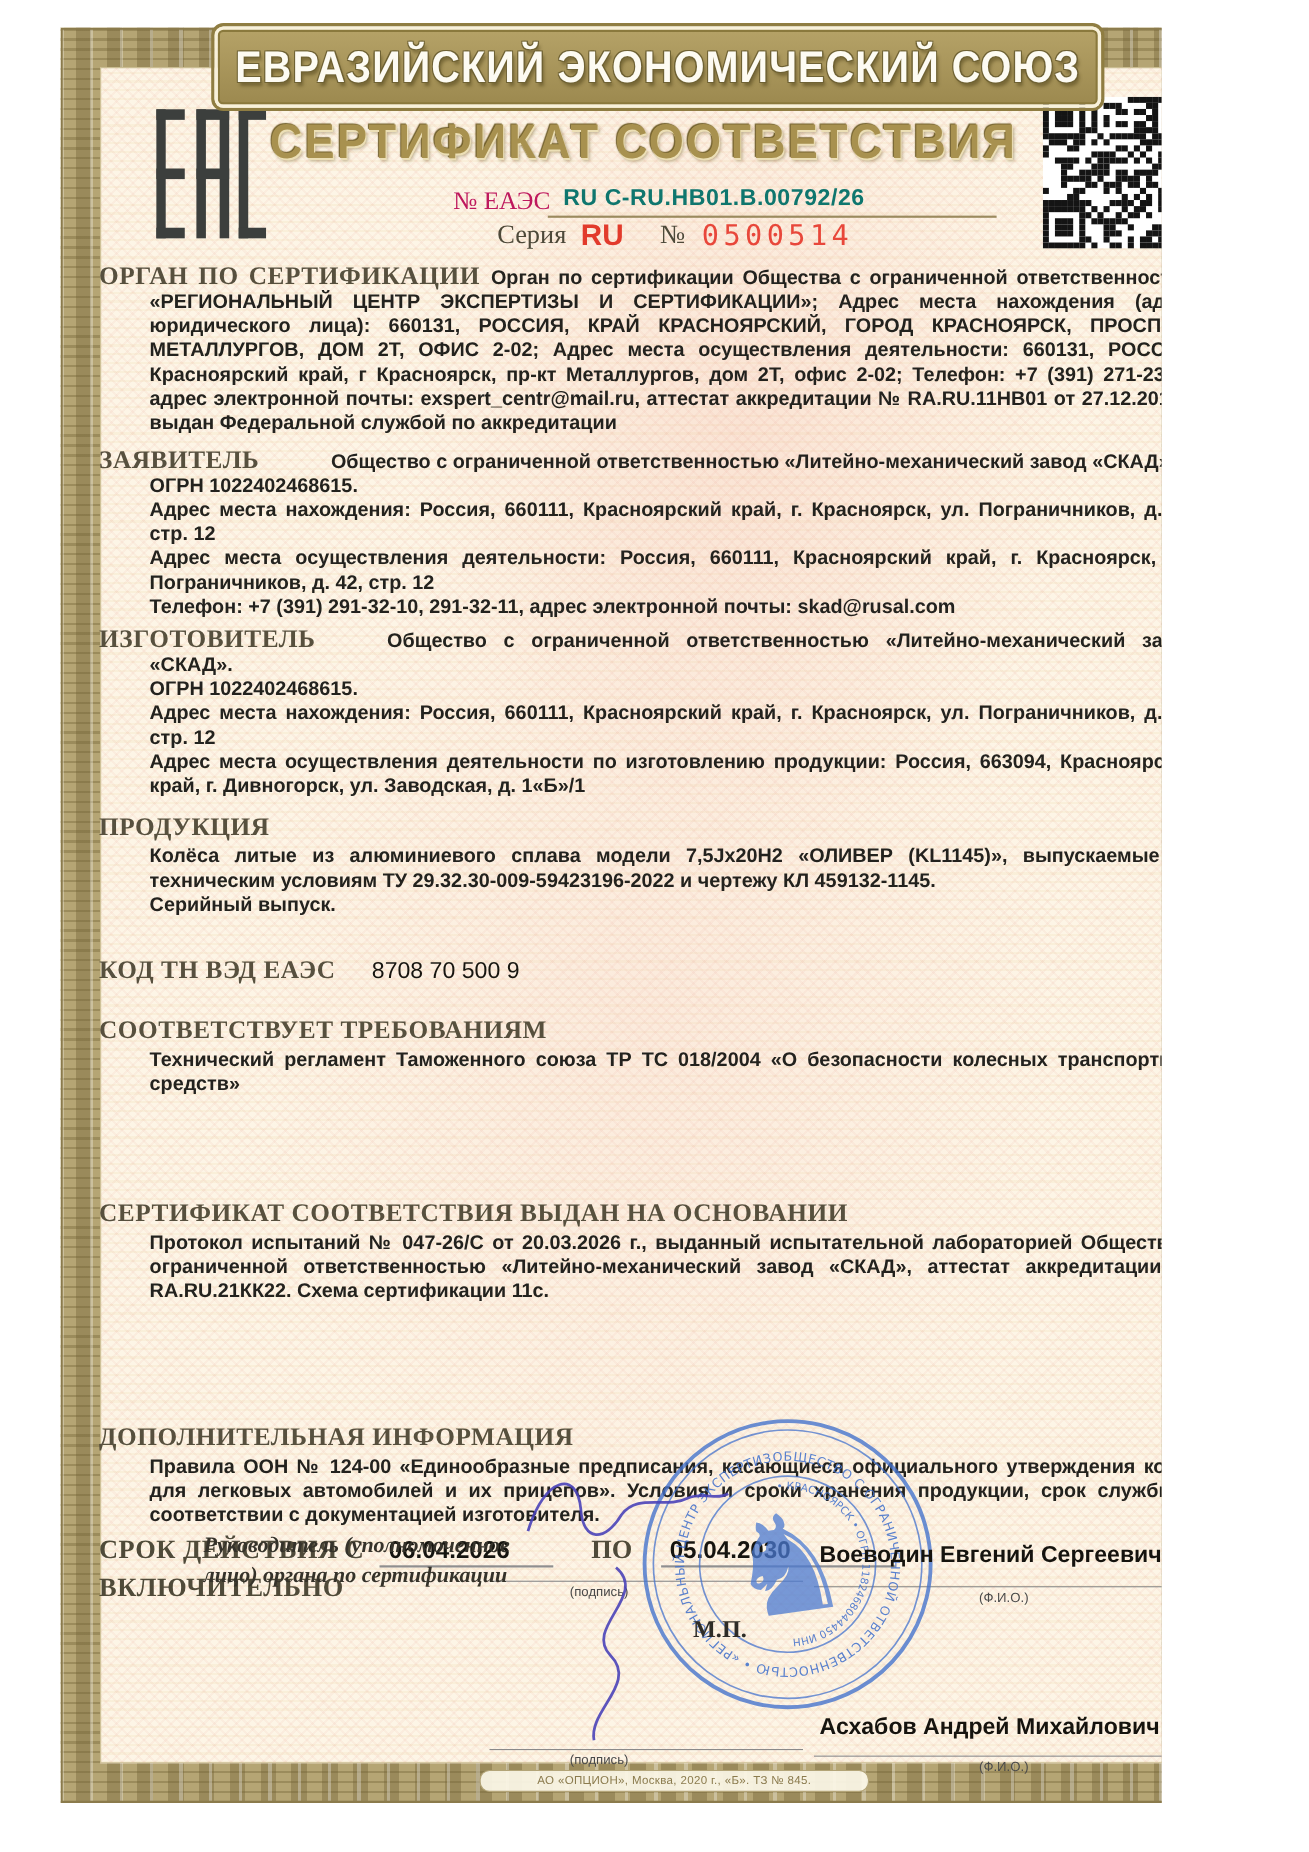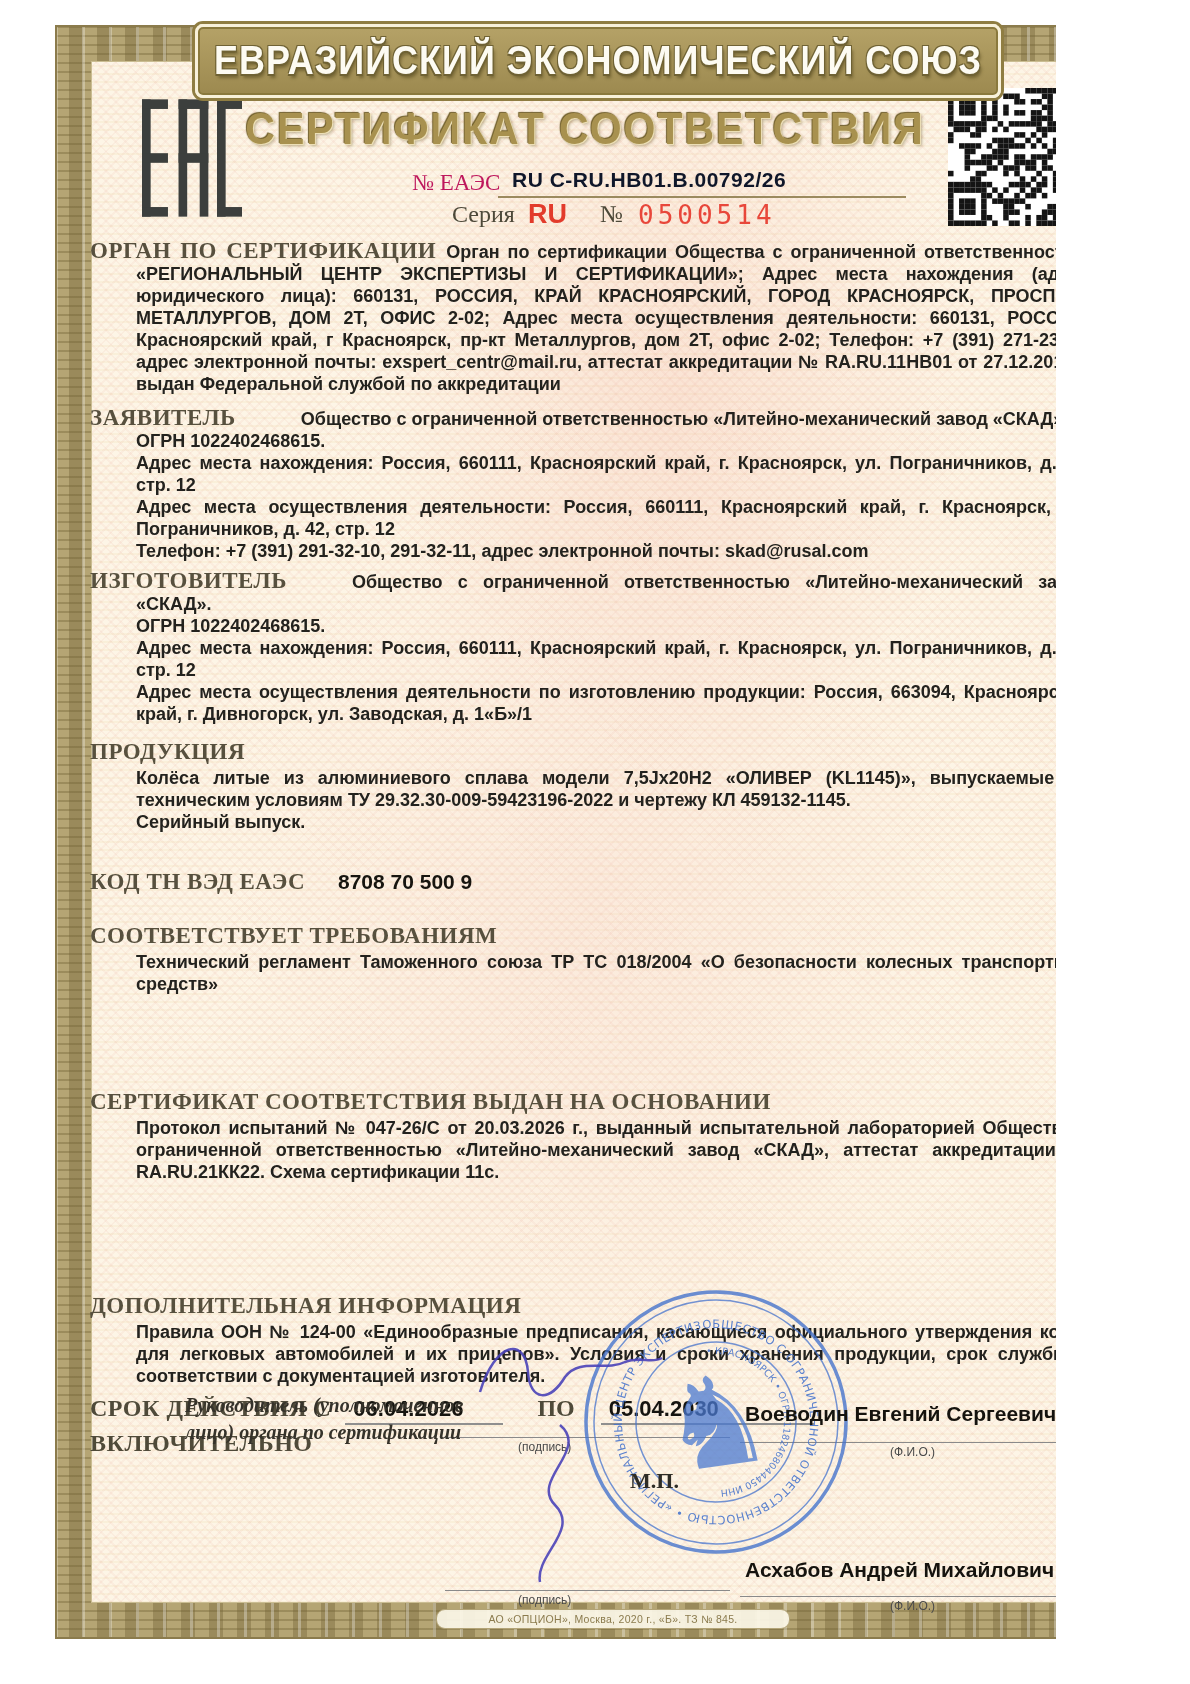--- a/index.html
+++ b/index.html
@@ -30,42 +30,42 @@
     text-shadow:1px 1px 0 #6f6234,-1px -1px 0 #6f6234,1px -1px 0 #6f6234,-1px 1px 0 #6f6234,2px 3px 3px rgba(60,48,10,.45);
     transform:scaleY(1.12);white-space:nowrap;}
   .eac-logo{position:absolute;left:142px;top:98px;z-index:4;}
   .cert-title{position:absolute;left:235px;top:106px;width:700px;text-align:center;z-index:4;
     font-size:41px;font-weight:800;letter-spacing:2px;color:#a8914f;white-space:nowrap;
     text-shadow:1px 1px 0 #ecdfb6,-1px -1px 1px #6e5c28,2px 2px 3px rgba(110,92,40,.45);
     transform:scaleY(1.08);}
   .regline-label{position:absolute;left:412px;top:170px;font-family:"Liberation Serif",serif;
     font-size:23px;color:#be185d;z-index:4;}
   .regline-value{position:absolute;left:512px;top:168px;font-size:21px;font-weight:800;
-    color:#0f172a;letter-spacing:.5px;z-index:4;}
+    color:#0f766e;letter-spacing:.5px;z-index:4;}
   .rule{position:absolute;background:#9b8a5e;height:2px;z-index:3;}
   .series-label,.series-no{position:absolute;font-family:"Liberation Serif",serif;
     font-size:24px;color:#4d4939;z-index:4;}
   .series-code{position:absolute;left:528px;top:199px;font-size:27px;font-weight:800;
     color:#e23b2b;z-index:4;}
   .series-num{position:absolute;left:638px;top:200px;font-family:"DejaVu Sans Mono",monospace;
     font-size:26px;color:#e8473a;letter-spacing:4px;z-index:4;}
   .qr{position:absolute;left:948px;top:88px;z-index:4;}
   
   .content{position:absolute;left:90px;top:240px;width:1000px;z-index:2;}
   .slabel{font-family:"Liberation Serif",serif;font-weight:700;font-size:23px;color:#57503e;
     letter-spacing:.5px;margin-right:10px;}
   .para{margin:0;line-height:22px;text-align:justify;font-size:18px;font-weight:700;color:#23221e;}
   .hang{padding-left:46px;text-indent:-46px;}
   .bodyline{margin-left:46px;line-height:22px;text-align:justify;font-size:18px;font-weight:700;color:#23221e;}
   .gap{display:inline-block;width:55px;}
   .labelline{font-family:"Liberation Serif",serif;font-weight:700;font-size:23px;color:#57503e;
     letter-spacing:.5px;line-height:30px;}
   .tnved-row{line-height:30px;}
   .tnved-row .slabel{display:inline-block;width:248px;margin:0;}
-  .tnved-val{font-size:21px;font-weight:700;color:#17150f;}
+  .tnved-val{font-size:21px;font-weight:400;color:#17150f;}
   .mb12{margin-bottom:12px}.mb8{margin-bottom:8px}.mb34{margin-bottom:34px}
   .mb22{margin-bottom:22px}.mb92{margin-bottom:92px}.mb108{margin-bottom:108px}
   .mb4{margin-bottom:4px}
   .validity{margin-top:8px;white-space:nowrap;}
   .vlabel{font-family:"Liberation Serif",serif;font-weight:700;font-size:24px;color:#4f4a39;letter-spacing:.5px;}
   .vdate{font-size:22px;font-weight:800;color:#15140f;border-bottom:2px solid #8f8f8f;
     padding:0 40px 2px 8px;margin-left:14px;}
   .vdate2{padding-right:95px;margin-left:26px;}
   .vpo{font-family:"Liberation Serif",serif;font-weight:700;font-size:24px;color:#4f4a39;margin-left:34px;margin-top:48px;}
   .vincl{font-family:"Liberation Serif",serif;font-weight:700;font-size:24px;color:#4f4a39;

